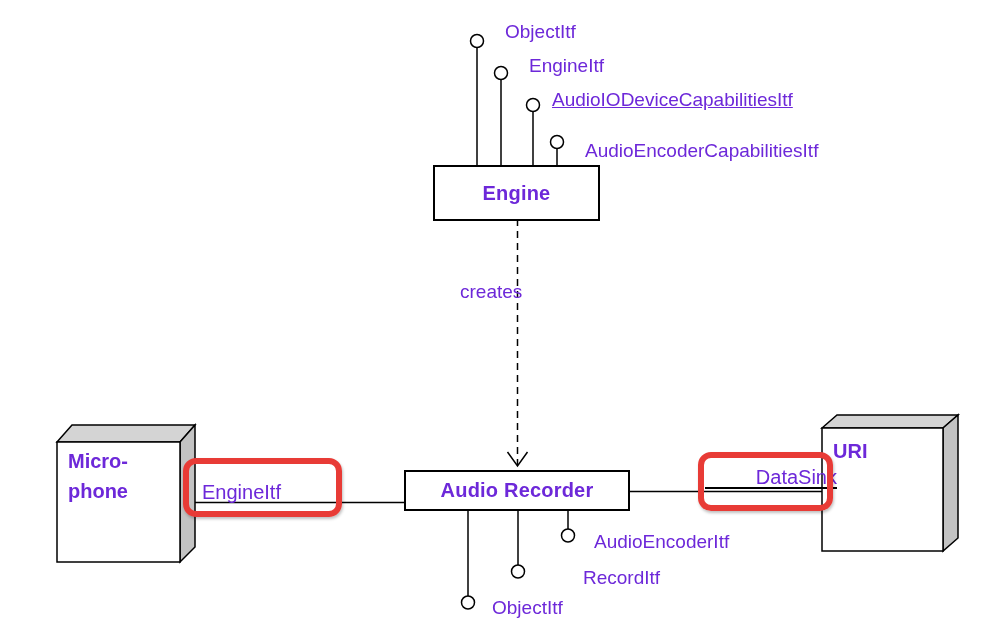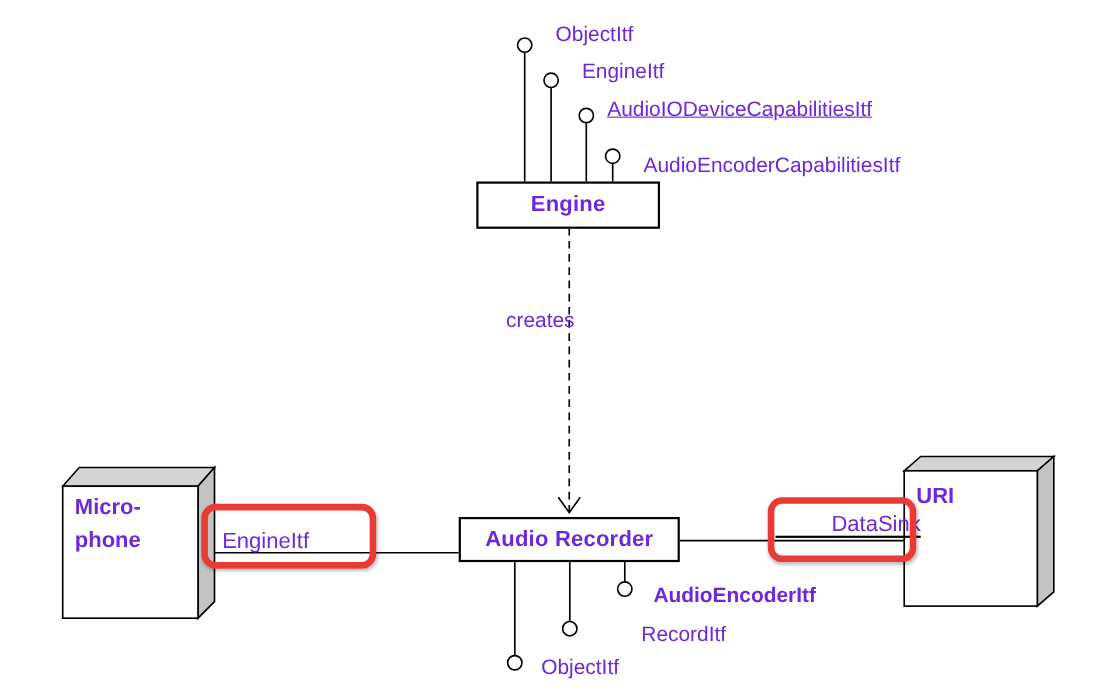--- a/index.html
+++ b/index.html
@@ -109,31 +109,31 @@
 
     <line x1="195" y1="502.5" x2="417" y2="502.5" stroke="#000" stroke-width="1.5"></line>
     <line x1="618" y1="491.5" x2="822" y2="491.5" stroke="#000" stroke-width="1.5"></line>
   </svg>
 
   <div class="lbl" style="left:505px; top:21px;">ObjectItf</div>
   <div class="lbl" style="left:529px; top:55px;">EngineItf</div>
   <div class="lbl" style="left:552px; top:89px;text-decoration:underline;">AudioIODeviceCapabilitiesItf</div>
   <div class="lbl" style="left:585px; top:121px;margin-top:19px;">AudioEncoderCapabilitiesItf</div>
 
-  <div class="node-box" style="left:433px; top:165px; width:167px; height:43px;">
+  <div class="node-box" style="left:433px; top:165px; width:167px; height:56px;">
     <span>Engine</span>
   </div>
 
   <div class="creates-lbl" style="left:460px; top:281px; width:116px;">creates</div>
 
-  <div class="node-box" style="left:417px; top:470px; width:201px; height:41px;text-align:center;">
+  <div class="node-box" style="left:404px; top:470px; width:226px; height:41px;text-align:center;">
     <span>Audio Recorder</span>
   </div>
 
-  <div class="lbl" style="left:594px; top:531px;font-weight:bold;">AudioEncoderItf</div>
+  <div class="lbl" style="left:594px; top:531px;">AudioEncoderItf</div>
   <div class="lbl" style="left:545px; top:567px;margin-left:38px;">RecordItf</div>
   <div class="lbl" style="left:492px; top:597px;">ObjectItf</div>
 
   <div class="device-title" style="left:68px; top:446px;">
     <div>Micro-</div>
     <div>phone</div>
   </div>
 
   <div class="device-title" style="left:833px; top:436px;">URI</div>
 

